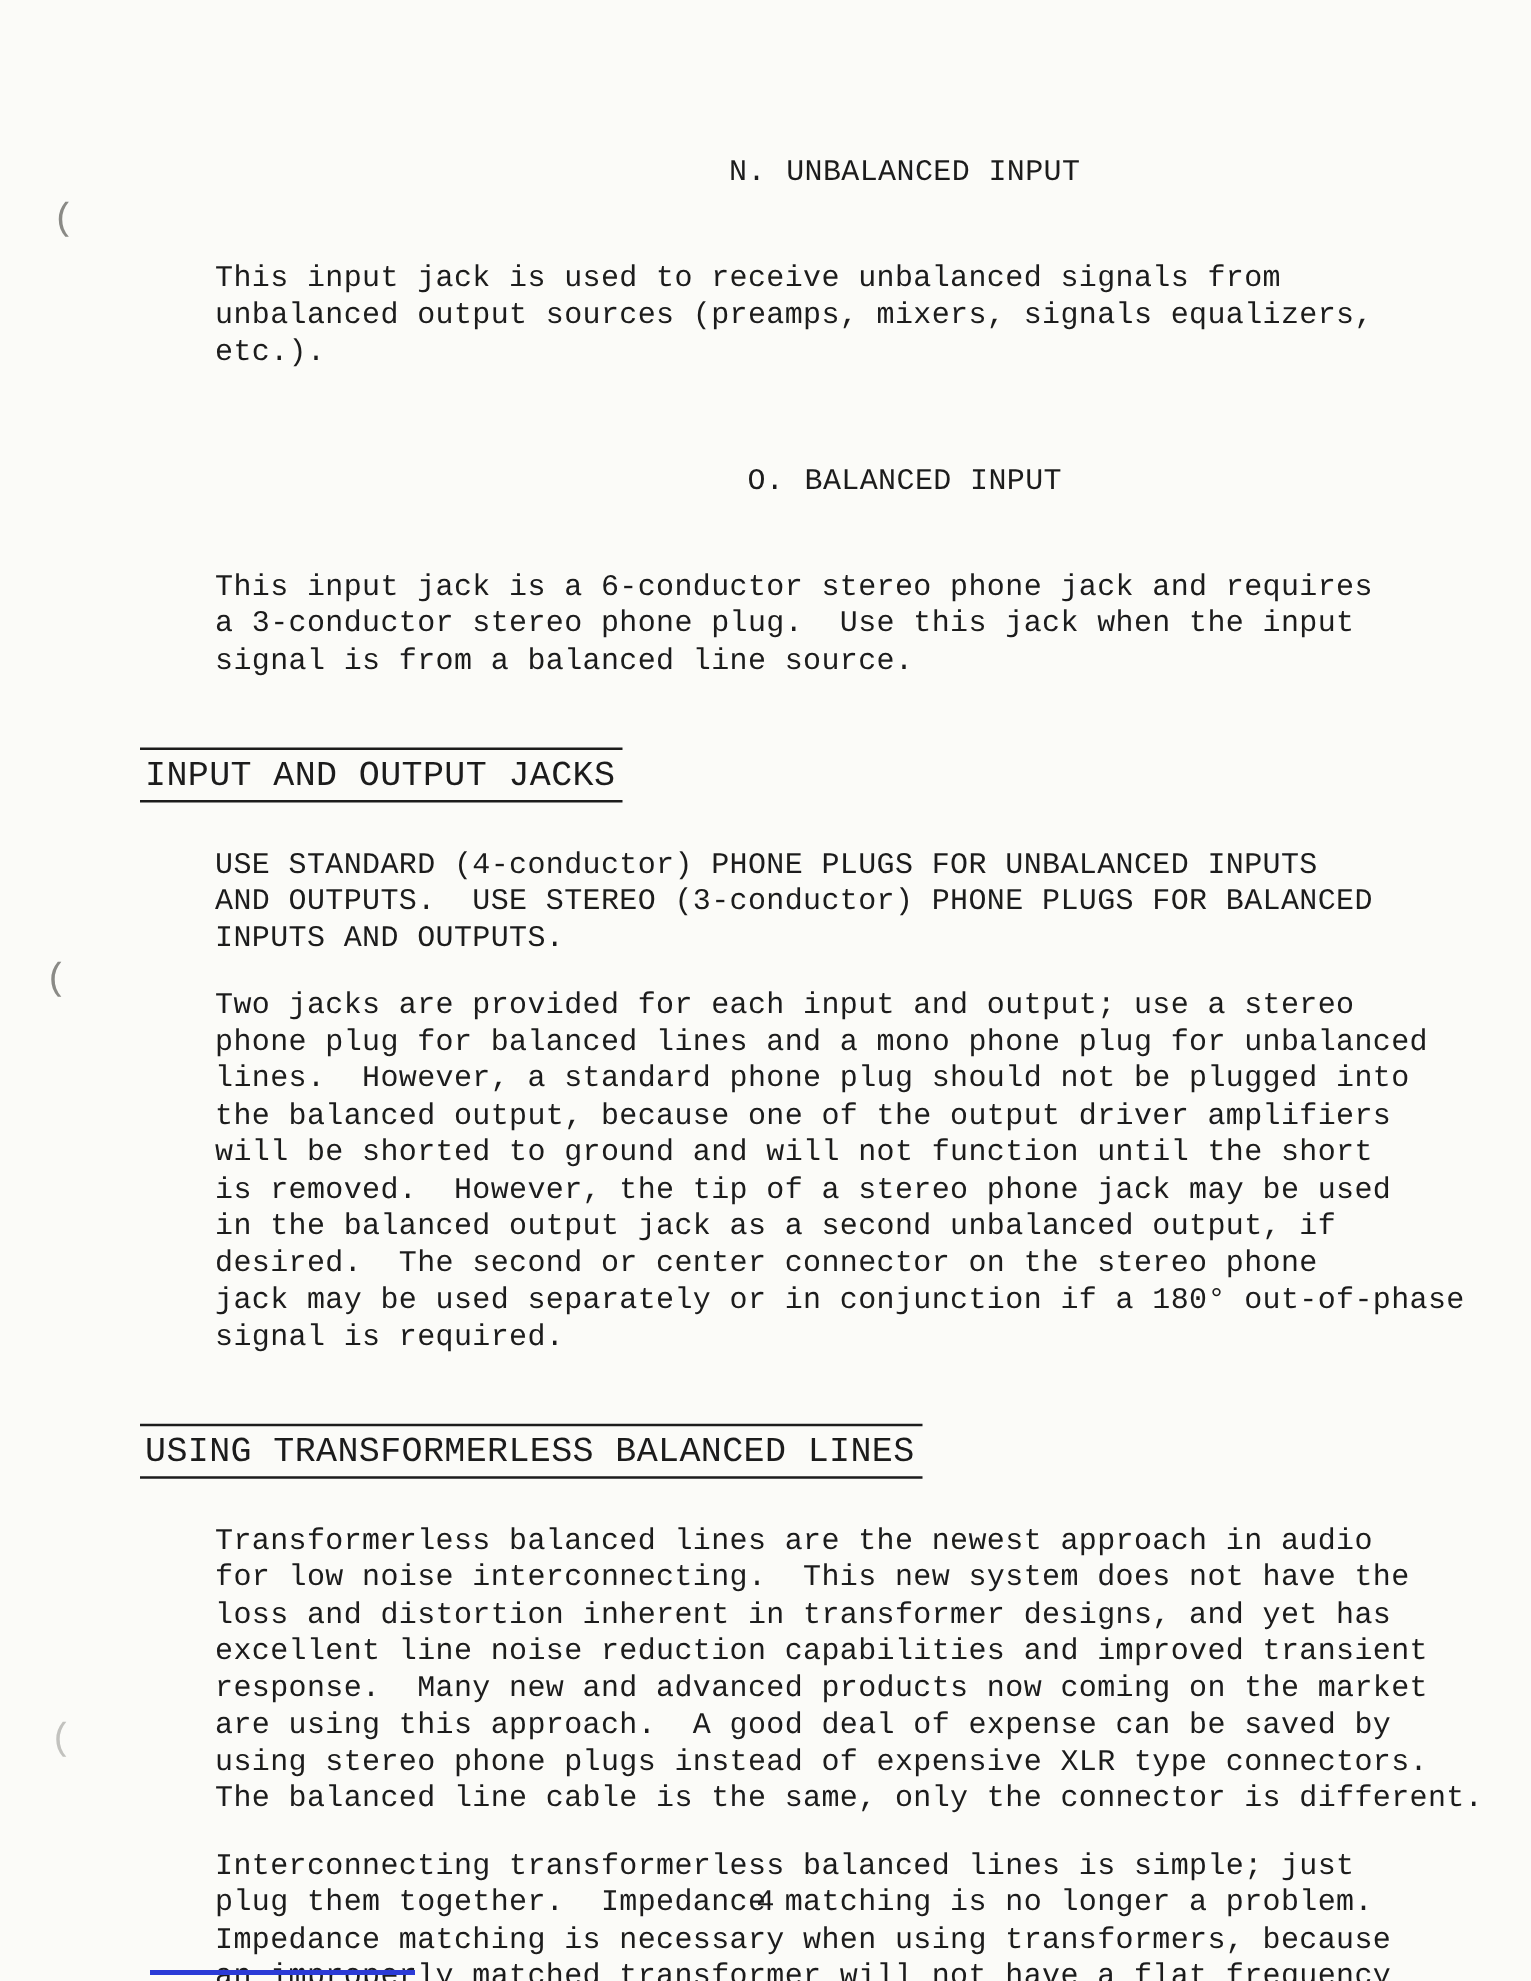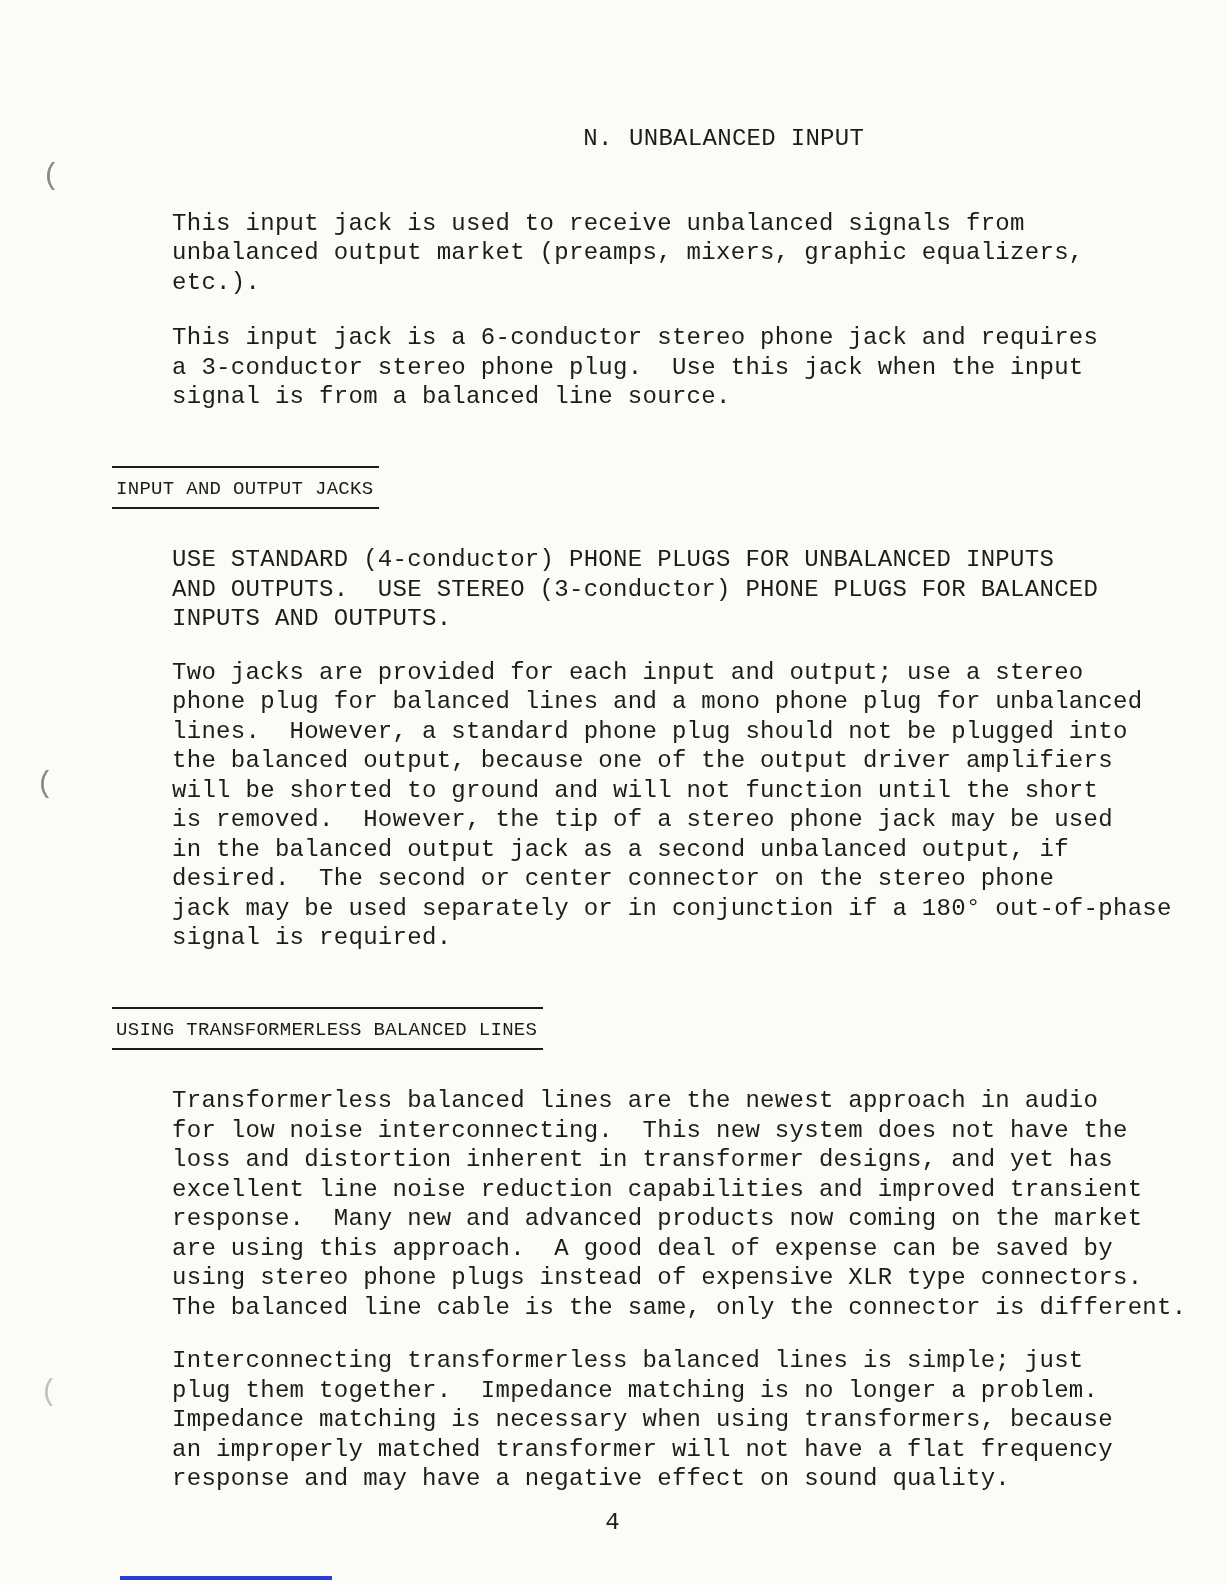--- a/index.html
+++ b/index.html
@@ -35,21 +35,21 @@
     margin: 0 36px 0 172px;
     white-space: pre-wrap;
   }
   .mt-body   { margin-top: 26px; }
   .mt-sec    { margin-top: 44px; }
   .mt-para   { margin-top: 24px; }
   .mt-after-h{ margin-top: 36px; }
   .rule-heading {
     width: fit-content;
     margin: 54px 0 0 112px;
-    font-size: 19px;
+    font-size: 28px;
     font-weight: normal;
     letter-spacing: 0.3px;
     border-top: 2px solid #1c1c1c;
     border-bottom: 2px solid #1c1c1c;
     padding: 7px 6px 3px 4px;
   }
   .page-num {
     position: absolute;
     left: 0;
     right: 0;
@@ -80,25 +80,28 @@
 
   <span class="artifact artifact-1">(</span>
   <span class="artifact artifact-2">(</span>
   <span class="artifact artifact-3">(</span>
 
   <section>
     <div class="sec-head">
       <span class="letter">N.</span><span class="sec-title">UNBALANCED INPUT</span>
     </div>
     <p class="para mt-body">This input jack is used to receive unbalanced signals from
-unbalanced output market (preamps, mixers, graphic equalizers,
+unbalanced output sources (preamps, mixers, signals equalizers,
 etc.).</p>
   </section>
 
   <section>
+    <div class="sec-head mt-sec">
+      <span class="letter">O.</span><span class="sec-title">BALANCED INPUT</span>
+    </div>
     <p class="para mt-body">This input jack is a 6-conductor stereo phone jack and requires
 a 3-conductor stereo phone plug.  Use this jack when the input
 signal is from a balanced line source.</p>
   </section>
 
   <section>
     <h2 class="rule-heading">INPUT AND OUTPUT JACKS</h2>
     <p class="para mt-after-h">USE STANDARD (4-conductor) PHONE PLUGS FOR UNBALANCED INPUTS
 AND OUTPUTS.  USE STEREO (3-conductor) PHONE PLUGS FOR BALANCED
 INPUTS AND OUTPUTS.</p>

